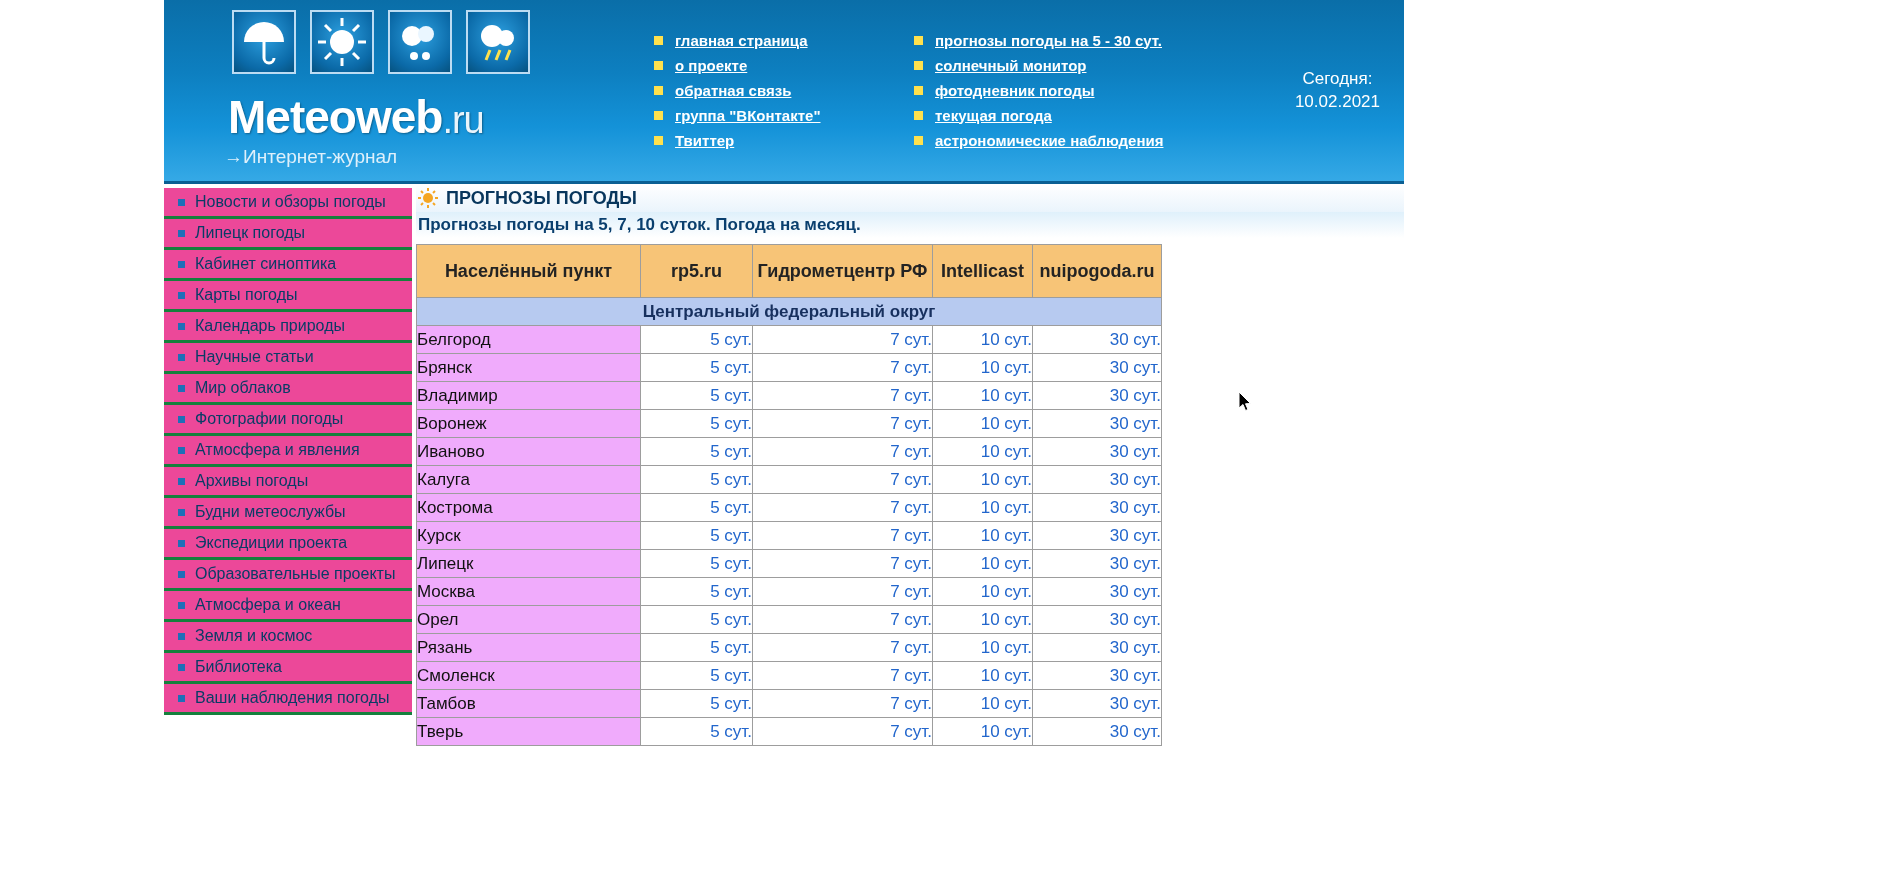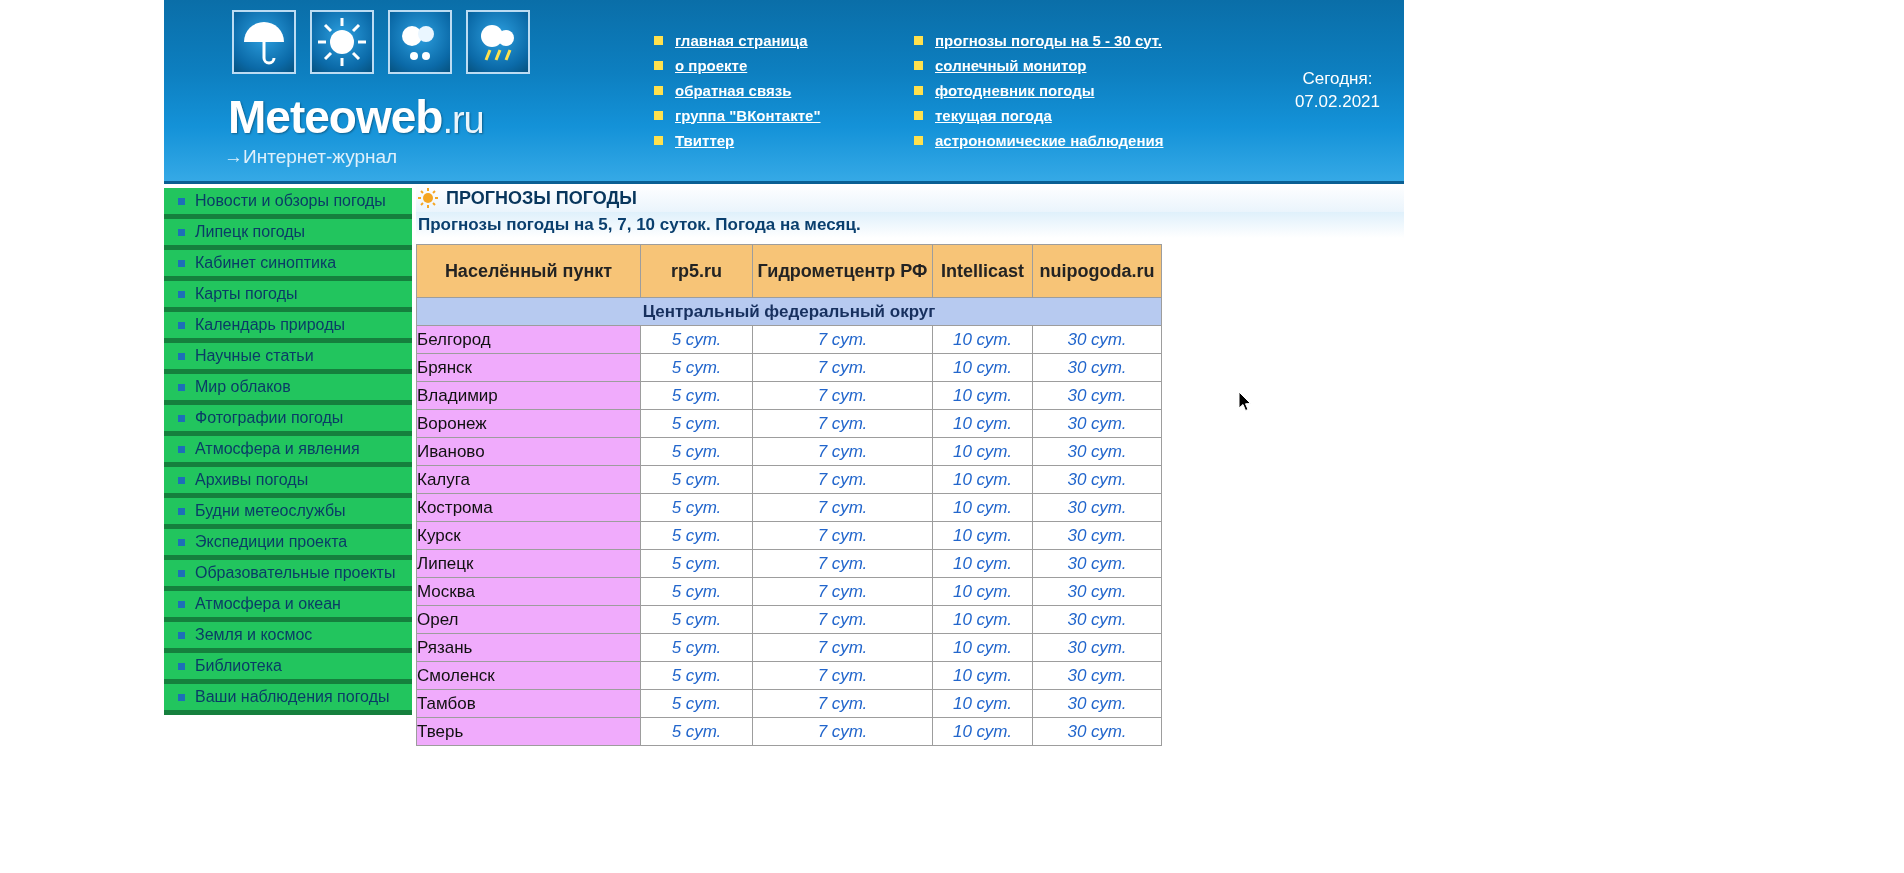--- a/index.html
+++ b/index.html
@@ -120,26 +120,26 @@
   .sidebar {
     position: absolute;
     left: 0;
     top: 4px;
     width: 248px;
   }
   .side-item {
     display: flex;
     align-items: center;
     height: 31px;
-    border-bottom: 5px solid #15803d;
+    border-bottom: 3px solid #15803d;
     padding-left: 14px;
     box-sizing: border-box;
     font-size: 16px;
     color: #0a3c66;
-    background: #22c55e;
+    background: #ec4899;
   }
   .side-item .sq {
     width: 7px;
     height: 7px;
     background: #1d6fb8;
     margin-right: 10px;
     flex: 0 0 auto;
   }
   .side-item span.lbl { white-space: nowrap; }
 
@@ -200,23 +200,22 @@
     color: #17305e;
     height: 28px;
   }
   td.city {
     padding-left: 7px;
     color: #111111;
     font-size: 17px;
     background: #f0abfc;
   }
   td.lnk {
-    text-align: center;
+    text-align: right;
     background: #ffffff;
-    font-style: italic;
   }
   td.lnk a {
     color: #2266cc;
     text-decoration: none;
     font-size: 17px;
   }
 
   
   .cursor {
     position: absolute;
@@ -324,21 +323,21 @@
           <a href="#">текущая погода</a>
         </div>
         <div class="navitem">
           <span class="bullet"></span>
           <a href="#">астрономические наблюдения</a>
         </div>
       </div>
 
       <div class="today">
         <div>Сегодня:</div>
-        <div>07.02.2021</div>
+        <div>10.02.2021</div>
       </div>
 
     </div>
   </div>
 
   <div class="content">
 
     <div class="sidebar">
       <div class="side-item">
           <span class="sq"></span>

